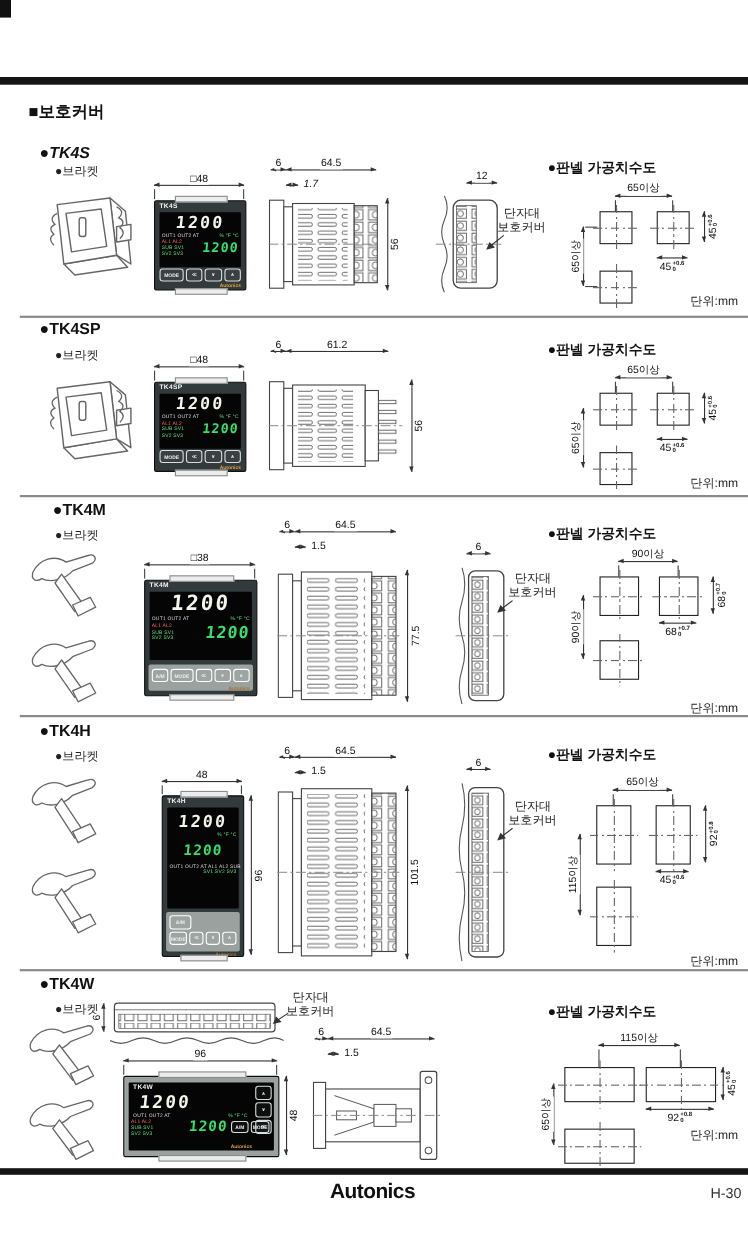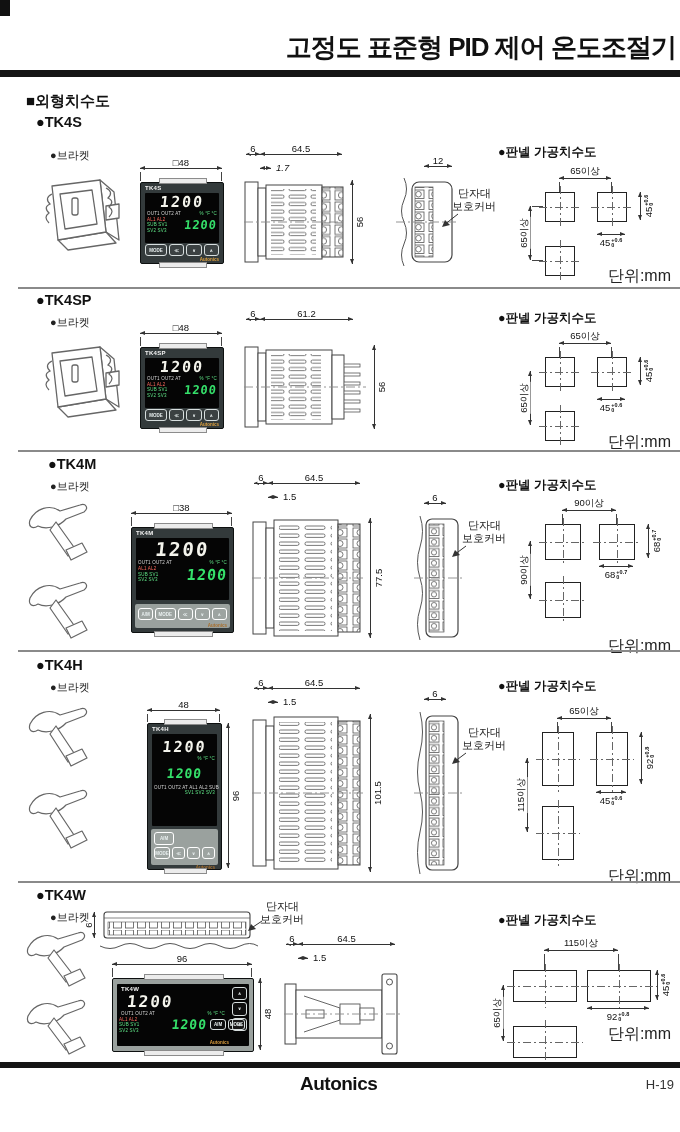--- a/index.html
+++ b/index.html
@@ -5,21 +5,21 @@
   html,body{margin:0;padding:0;background:#fff;}
   body{font-family:"Liberation Sans","DejaVu Sans",sans-serif;color:#111;}
   #page{position:relative;width:680px;height:1132px;background:#fff;overflow:hidden;}
   .abs{position:absolute;}
   .bar{position:absolute;left:0;right:0;background:#151515;}
   .title{position:absolute;right:4px;top:30px;font-size:26px;font-weight:bold;letter-spacing:-1px;white-space:nowrap;}
   .sect-title{position:absolute;left:26px;top:92px;font-size:15px;font-weight:bold;}
   .sec-model{position:absolute;font-size:14.5px;font-weight:bold;}
   .sub-bullet{position:absolute;font-size:11px;color:#222;}
   .cut-title{position:absolute;font-size:12.5px;font-weight:bold;}
-  .unit{position:absolute;font-size:16px;color:#222;}
+  .unit{position:absolute;font-size:11px;color:#222;}
   .divider{position:absolute;left:18px;right:0;height:2px;background:#8a8a8a;}
   .klabel{position:absolute;font-size:11px;color:#222;white-space:nowrap;}
   
   .dimh{position:absolute;height:0;border-top:1px solid #333;}
   .dimh::before,.dimh::after{content:"";position:absolute;top:-3px;border-top:2.5px solid transparent;border-bottom:2.5px solid transparent;}
   .dimh::before{left:0;border-right:5.5px solid #333;}
   .dimh::after{right:0;border-left:5.5px solid #333;}
   .dimh>span{position:absolute;left:50%;bottom:1px;transform:translateX(-50%);font-size:9.5px;white-space:nowrap;background:#fff;padding:0 1px;}
   .dimh.la>span{left:100%;transform:none;bottom:-4px;margin-left:4px;background:none;}
   .dimh.lb>span{bottom:auto;top:2px;}
@@ -50,25 +50,24 @@
   .btn{border:1px solid #d7dede;border-radius:3px;color:#e8efef;font-size:4.5px;display:flex;align-items:center;justify-content:center;font-weight:bold;background:rgba(255,255,255,0.04);}
   .graybar{position:absolute;background:#9aa19e;border-radius:2px;}
   .brand{position:absolute;font-size:4.5px;color:#dda03e;font-weight:bold;}
 </style>
 </head>
 <body>
 
 <div id="page">
 
   <div class="abs" style="left:0;top:0;width:10px;height:16px;background:#111;"></div>
-  <div class="title">고정도 표준형 PID 제어 온도조절기</div>
   <div class="bar" style="top:70px;height:7px;"></div>
-  <div class="sect-title">■외형치수도</div>
-
-  <div class="sec-model" style="left:36px;top:114px;">●TK4S</div>
+  <div class="sect-title">■보호커버</div>
+
+  <div class="sec-model" style="left:36px;top:132px;font-style:italic;">●TK4S</div>
   <div class="sub-bullet" style="left:50px;top:148px;">●브라켓</div>
   <svg class="abs" style="left:22px;top:168px;" width="100" height="96" viewBox="0 0 100 96">
     <g fill="#fff" stroke="#666" stroke-width="1.3" stroke-linejoin="round">
       <path d="M78,12 L92,24 L97,72 L84,64 Z"></path>
         <path d="M36,72 L46,82 L94,75 L84,64 Z"></path>
       <path d="M30,18 L78,12 L84,64 L36,72 Z"></path>
         <path d="M38,26 L70,22 L75,56 L43,61 Z"></path>
       <path d="M84,38 l13,-2 v14 l-13,2 z"></path>
         <rect x="50" y="30" width="6" height="17" rx="2"></rect>
     </g>
@@ -707,15 +706,15 @@
           <em class="tol">
             <b>+0.8</b>
             <b>0</b>
           </em>
         </span></span>
   </div>
   <div class="unit" style="right:9px;top:1024px;">단위:mm</div>
 
   <div class="bar" style="top:1062px;height:6px;"></div>
   <div class="abs" style="left:300px;top:1073px;font-size:19px;font-weight:bold;letter-spacing:-0.5px;">Autonics</div>
-  <div class="abs" style="right:6px;top:1077px;font-size:13px;color:#333;">H-19</div>
+  <div class="abs" style="right:6px;top:1077px;font-size:13px;color:#333;">H-30</div>
 
 </div>
 
 </body></html>

